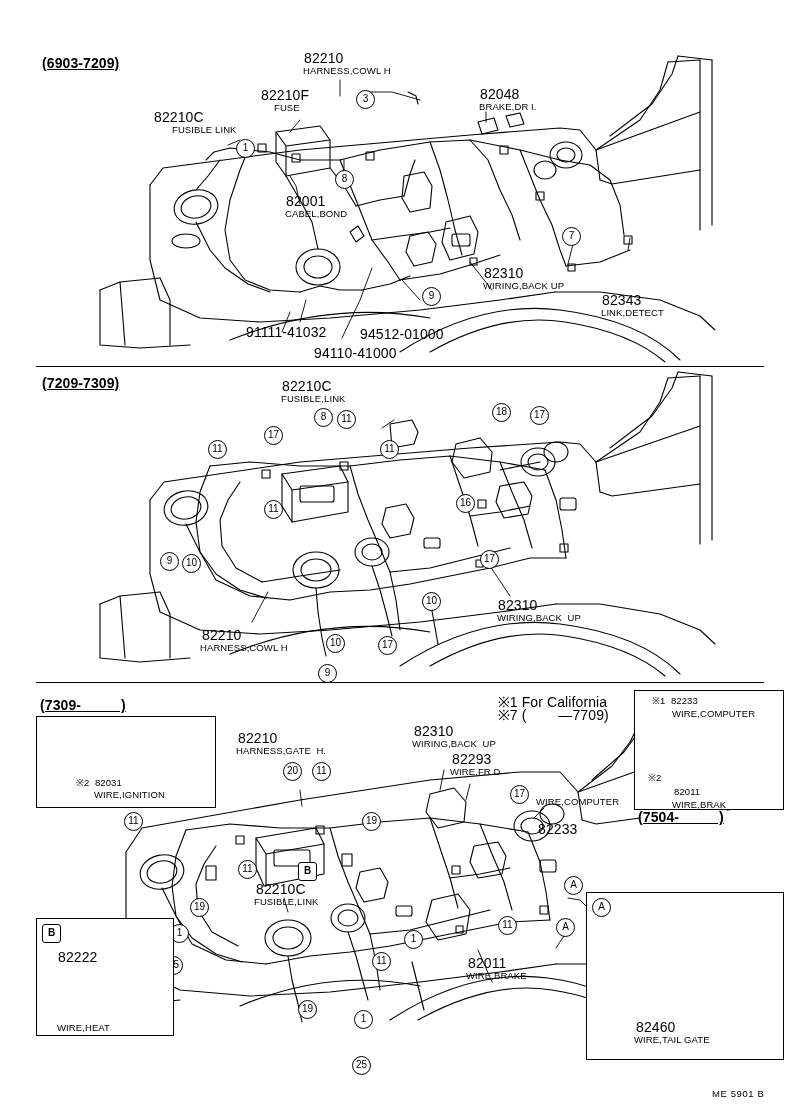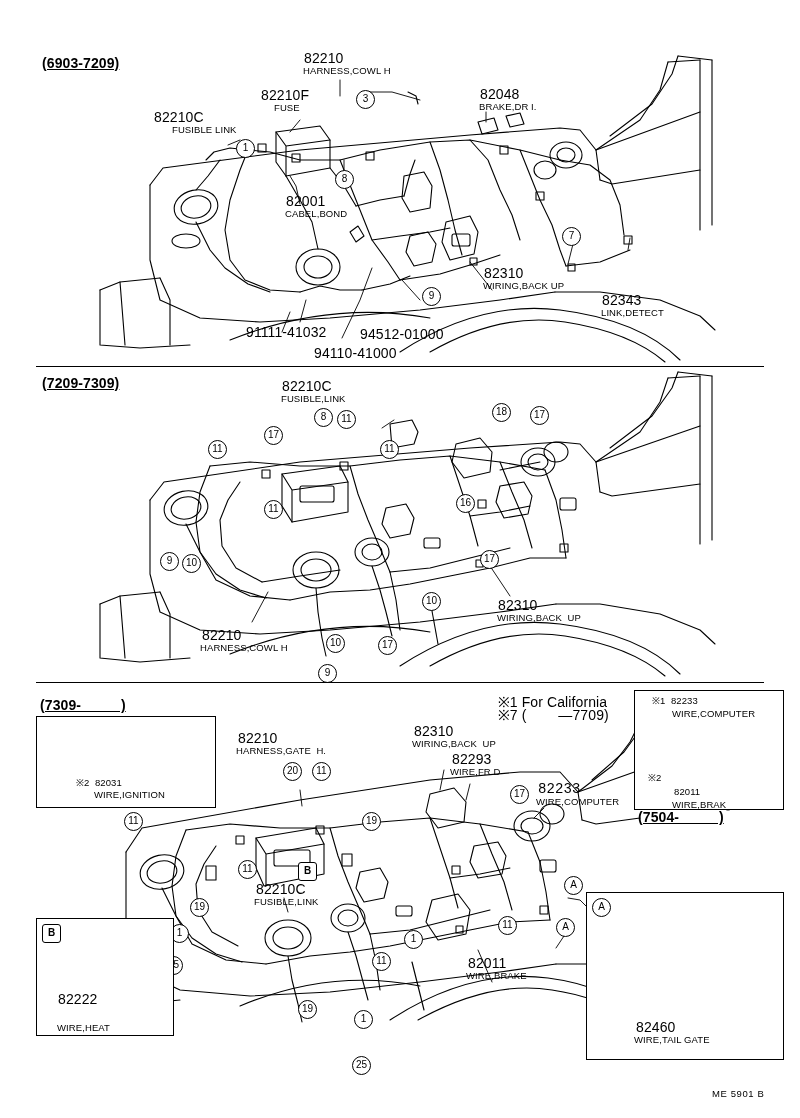--- a/index.html
+++ b/index.html
@@ -407,21 +407,21 @@
 
   <div class="lbl" style="left:238px; top:733px;">82210</div>
   <div class="lbl sm" style="left:236px; top:746px;">HARNESS,GATE  H.</div>
 
   <div class="lbl" style="left:414px; top:726px;">82310</div>
   <div class="lbl sm" style="left:412px; top:739px;">WIRING,BACK  UP</div>
 
   <div class="lbl" style="left:452px; top:754px;">82293</div>
   <div class="lbl sm" style="left:450px; top:767px;">WIRE,FR.D</div>
 
-  <div class="lbl" style="left:538px; top:784px;font-family:Liberation Mono, monospace;">82233</div>
+  <div class="lbl" style="left:538px; top:824px;">82233</div>
   <div class="lbl sm" style="left:536px; top:797px;">WIRE,COMPUTER</div>
 
   <div class="lbl" style="left:256px; top:884px;">82210C</div>
   <div class="lbl sm" style="left:254px; top:897px;">FUSIBLE,LINK</div>
 
   <div class="lbl" style="left:468px; top:958px;">82011</div>
   <div class="lbl sm" style="left:466px; top:971px;">WIRE,BRAKE</div>
 
   <div class="cir" style="left:283px; top:762px;">20</div>
   <div class="cir" style="left:312px; top:762px;">11</div>
@@ -438,21 +438,21 @@
   <div class="cir" style="left:354px; top:1010px;">1</div>
   <div class="cir" style="left:164px; top:956px;">25</div>
   <div class="cir" style="left:352px; top:1056px;">25</div>
 
   <div class="cir sq" style="left:298px; top:862px;">B</div>
   <div class="cir" style="left:564px; top:876px;">A</div>
   <div class="cir" style="left:556px; top:918px;">A</div>
 
   <div class="box" style="left:36px; top:918px; width:136px; height:116px;"></div>
   <div class="cir sq" style="left:42px; top:924px;">B</div>
-  <div class="lbl" style="left:58px; top:994px;">82222</div>
+  <div class="lbl" style="left:58px; top:952px;">82222</div>
   <div class="lbl sm" style="left:57px; top:1023px;">WIRE,HEAT</div>
 
   <div class="box" style="left:586px; top:892px; width:196px; height:166px;"></div>
   <div class="cir" style="left:592px; top:898px;">A</div>
   <div class="lbl" style="left:636px; top:1022px;">82460</div>
   <div class="lbl sm" style="left:634px; top:1035px;">WIRE,TAIL GATE</div>
 
   <div class="code" style="left:712px; top:1088px;">ME 5901 B</div>
 
 </div>

